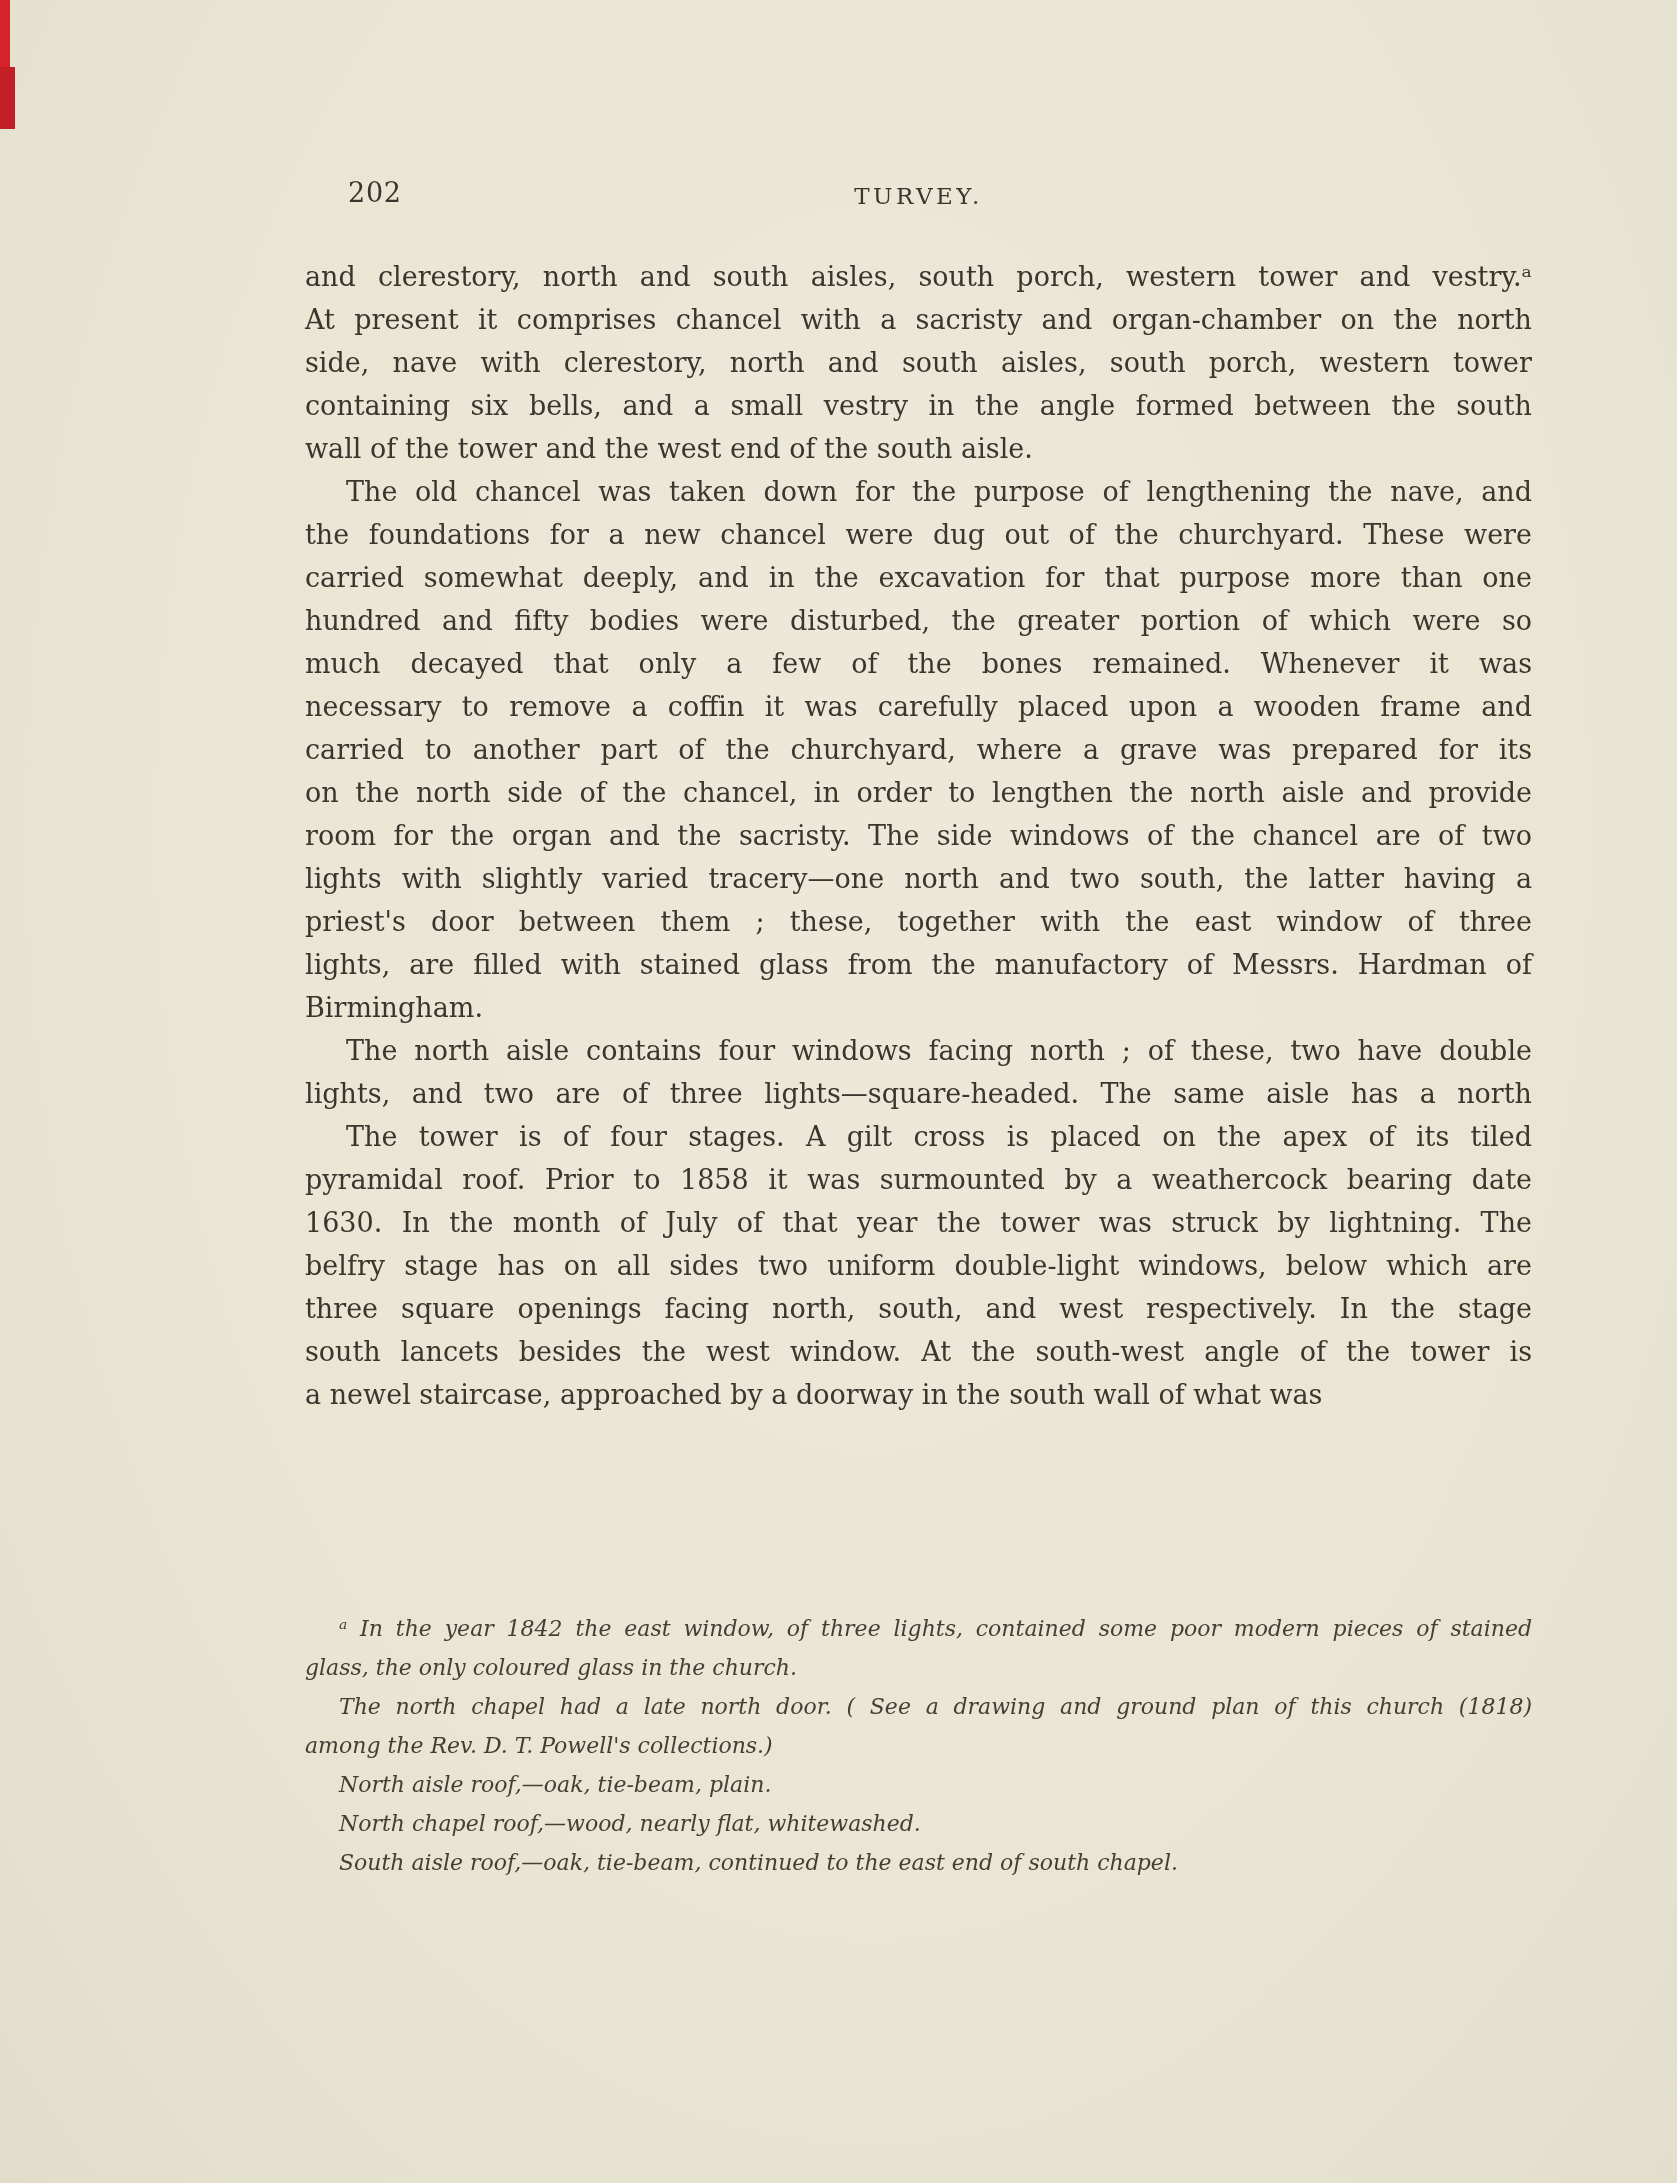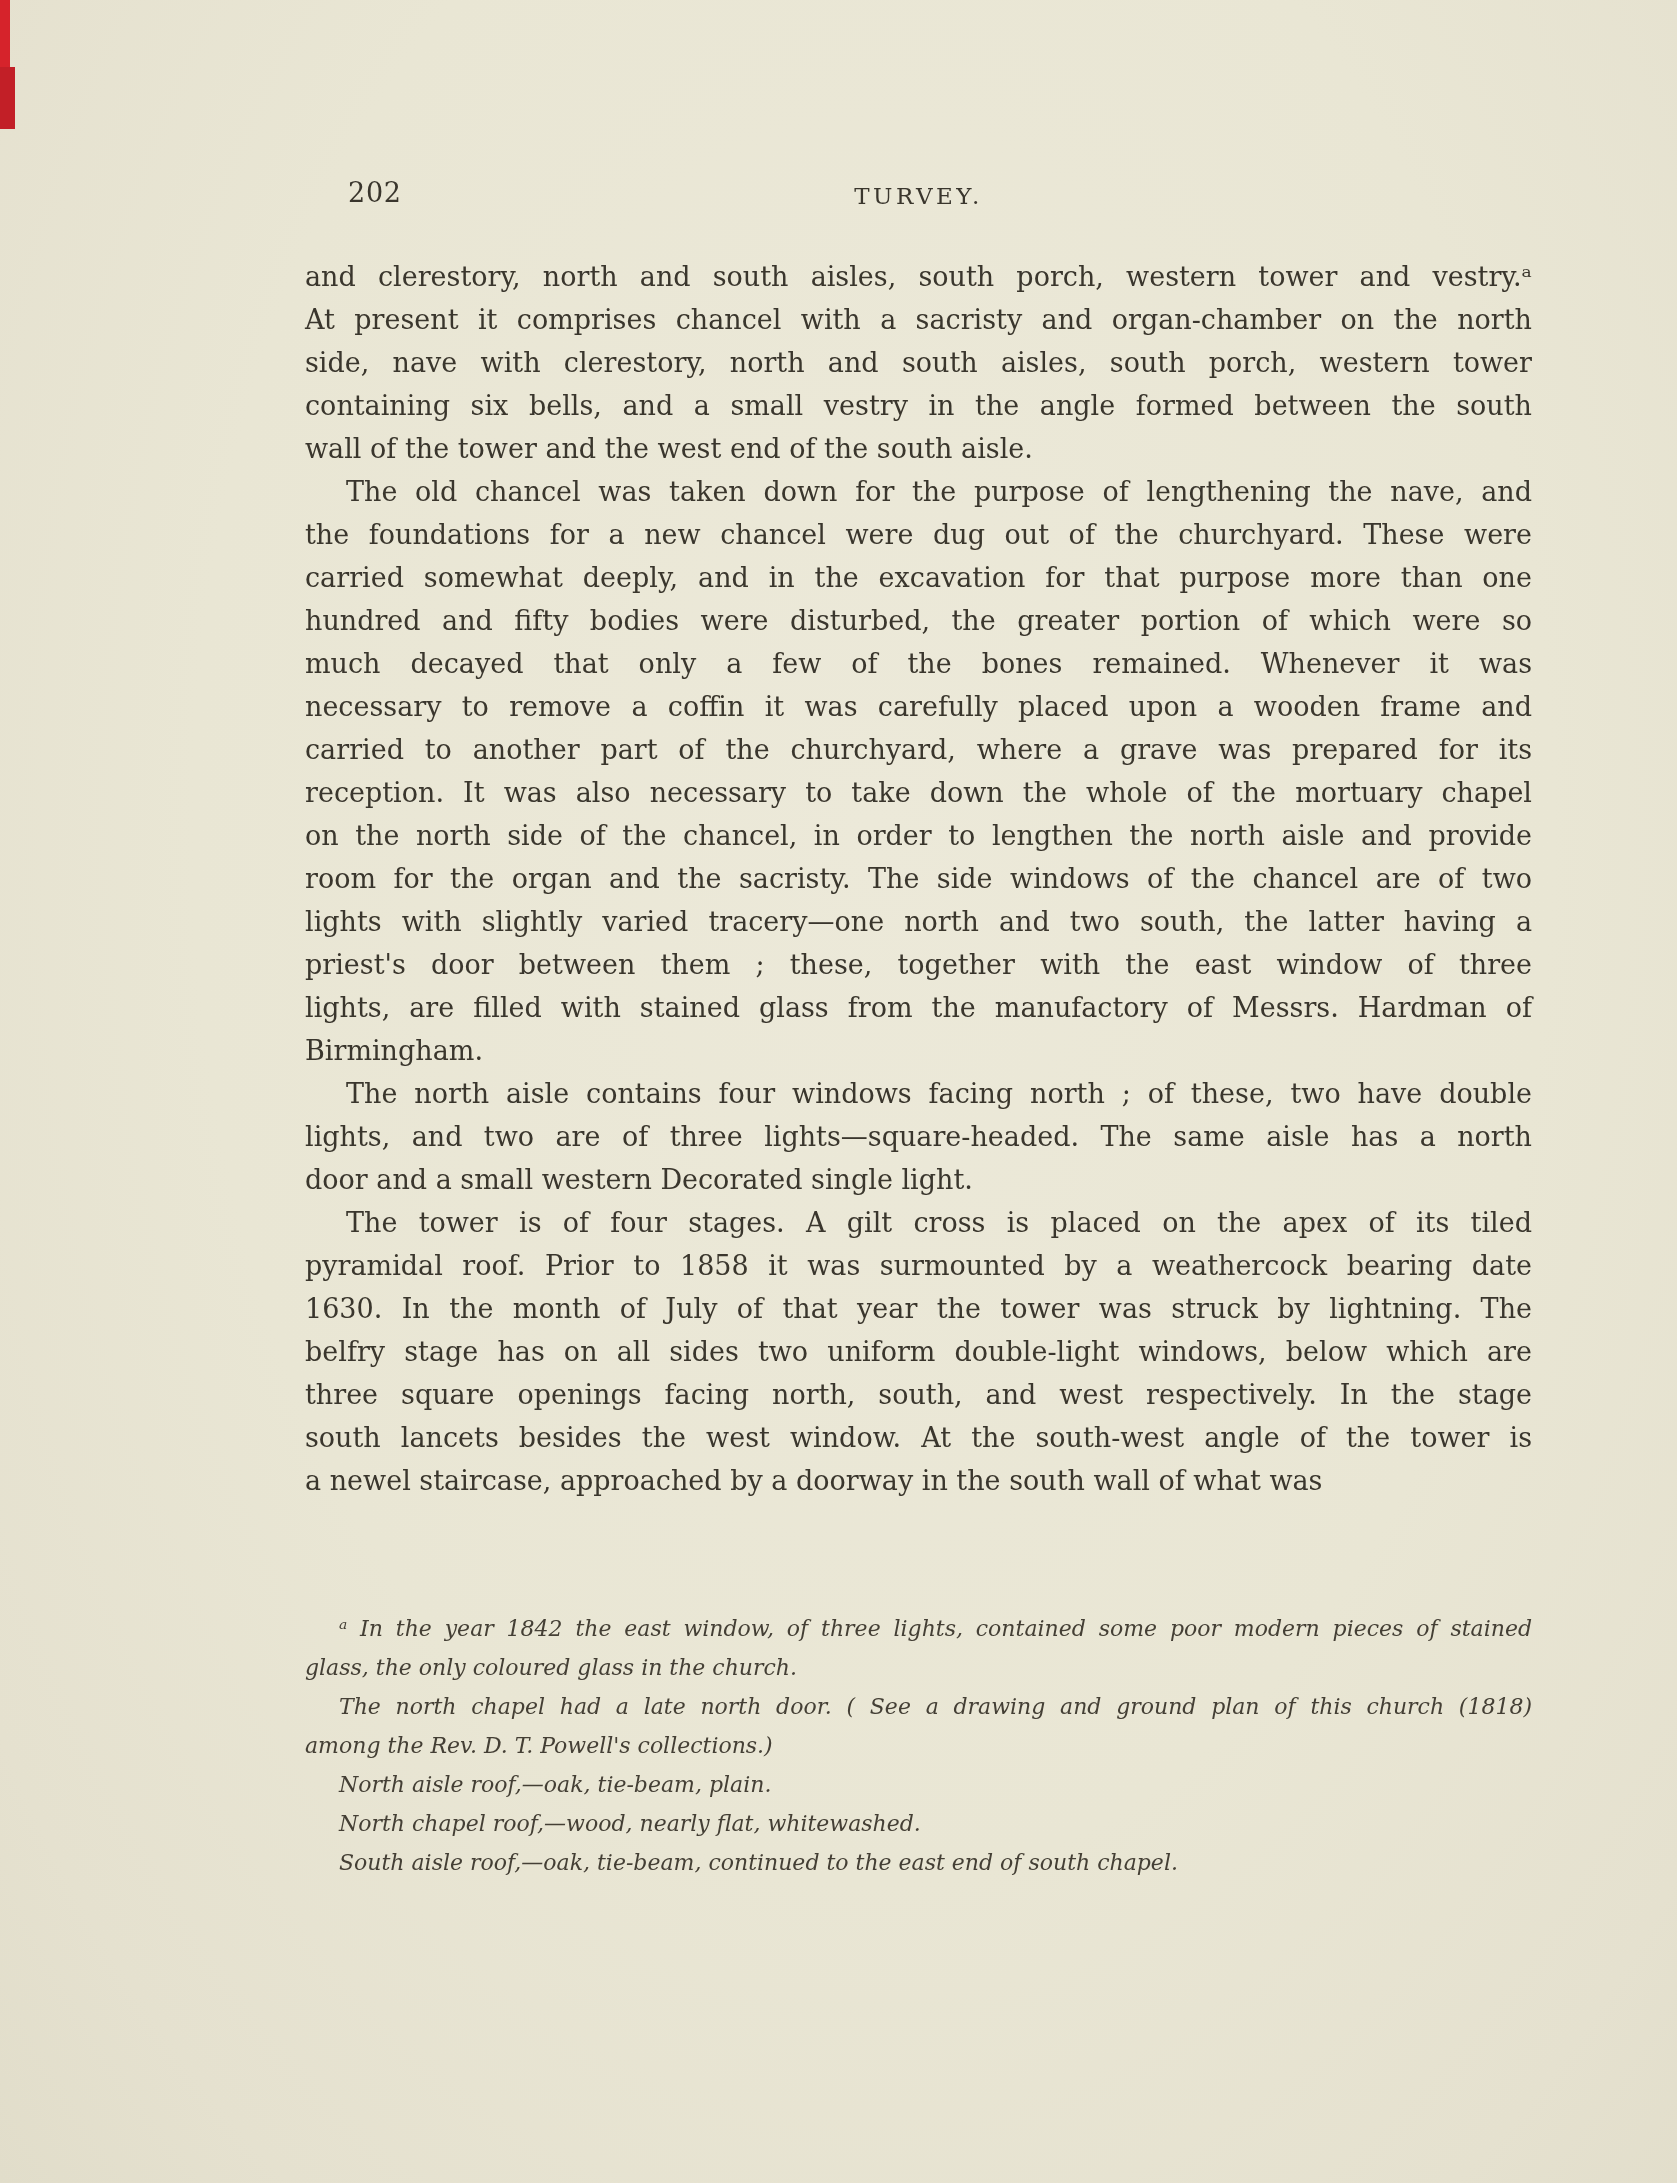--- a/index.html
+++ b/index.html
@@ -97,30 +97,28 @@
       <div class="line">side, nave with clerestory, north and south aisles, south porch, western tower</div>
       <div class="line">containing six bells, and a small vestry in the angle formed between the south</div>
       <div class="line last">wall of the tower and the west end of the south aisle.</div>
       <div class="line indent">The old chancel was taken down for the purpose of lengthening the nave, and</div>
       <div class="line">the foundations for a new chancel were dug out of the churchyard.  These were</div>
       <div class="line">carried somewhat deeply, and in the excavation for that purpose more than one</div>
       <div class="line">hundred and fifty bodies were disturbed, the greater portion of which were so</div>
       <div class="line">much decayed that only a few of the bones remained.  Whenever it was</div>
       <div class="line">necessary to remove a coffin it was carefully placed upon a wooden frame and</div>
       <div class="line">carried to another part of the churchyard, where a grave was prepared for its</div>
-      <div class="line">reception.  It was also necessary to take down the whole of the mortuary chapel</div>
       <div class="line">on the north side of the chancel, in order to lengthen the north aisle and provide</div>
       <div class="line">room for the organ and the sacristy.  The side windows of the chancel are of two</div>
       <div class="line">lights with slightly varied tracery—one north and two south, the latter having a</div>
       <div class="line">priest's door between them ; these, together with the east window of three</div>
       <div class="line">lights, are filled with stained glass from the manufactory of Messrs. Hardman of</div>
       <div class="line last">Birmingham.</div>
       <div class="line indent">The north aisle contains four windows facing north ; of these, two have double</div>
       <div class="line">lights, and two are of three lights—square-headed.  The same aisle has a north</div>
-      <div class="line last">door and a small western Decorated single light.</div>
       <div class="line indent">The tower is of four stages.  A gilt cross is placed on the apex of its tiled</div>
       <div class="line">pyramidal roof.  Prior to 1858 it was surmounted by a weathercock bearing date</div>
       <div class="line">1630.  In the month of July of that year the tower was struck by lightning.  The</div>
       <div class="line">belfry stage has on all sides two uniform double-light windows, below which are</div>
       <div class="line">three square openings facing north, south, and west respectively.  In the stage</div>
       <div class="line">south lancets besides the west window.  At the south-west angle of the tower is</div>
       <div class="line last">a newel staircase, approached by a doorway in the south wall of what was</div>
     </div>
 
   <div class="footnotes" id="footnotes">

